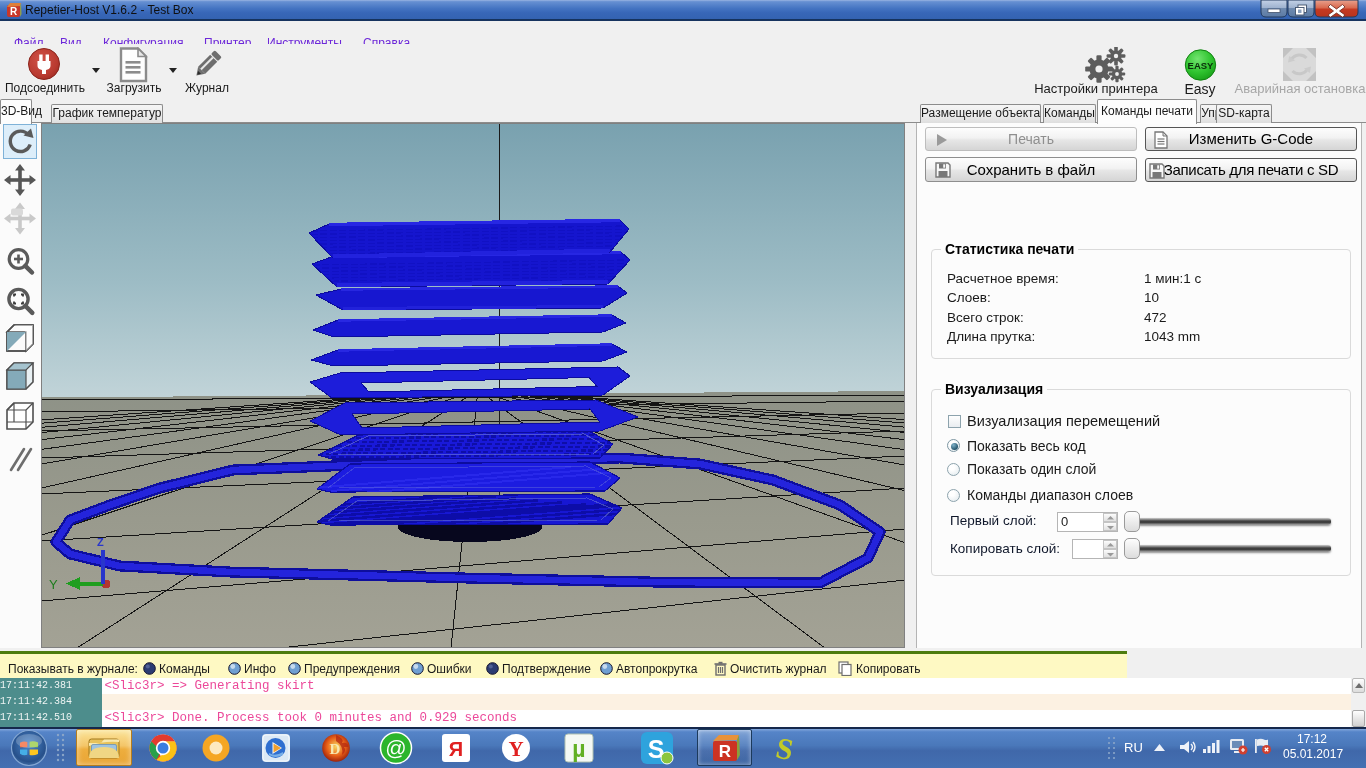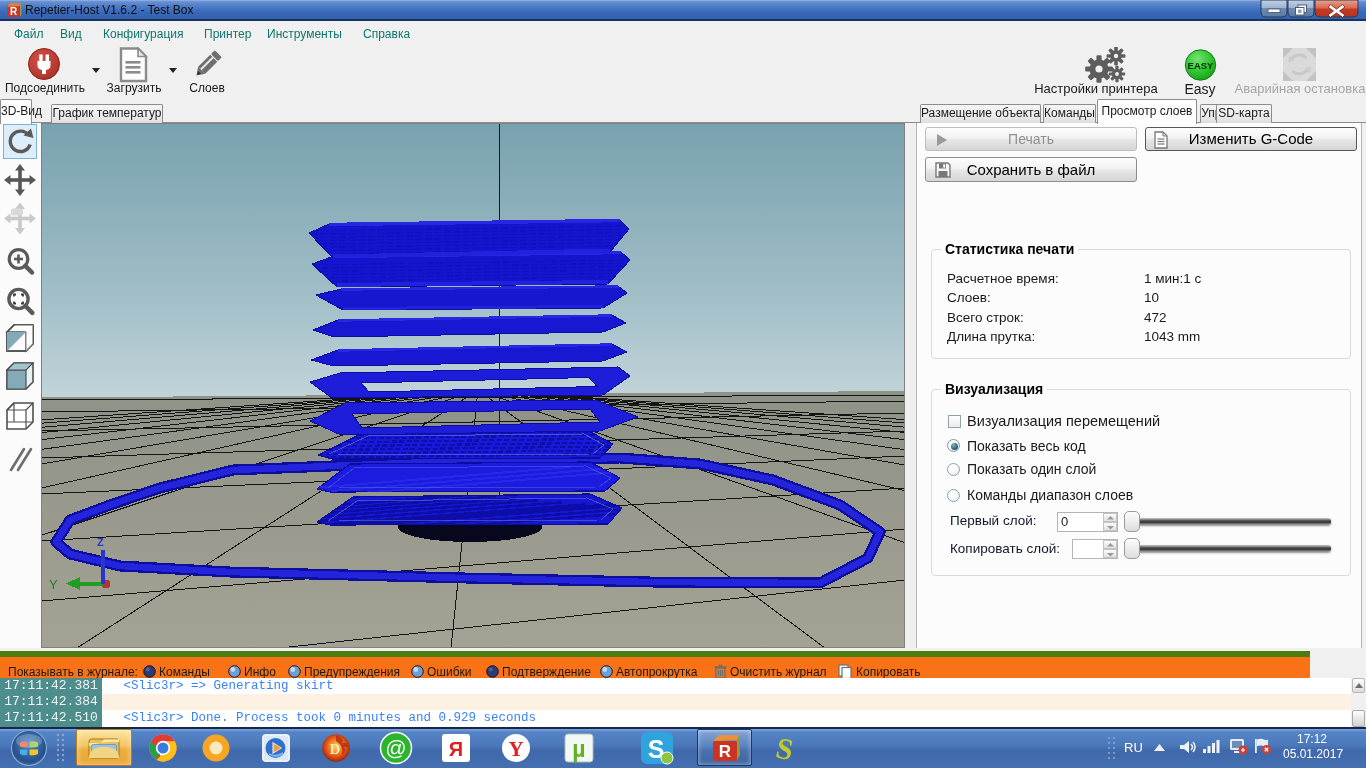--- a/index.html
+++ b/index.html
@@ -1,41 +1,41 @@
 <!DOCTYPE html>
 <html><head><meta charset="utf-8">
 <style>
 *{margin:0;padding:0;box-sizing:border-box}
 html,body{width:1366px;height:768px;overflow:hidden}
 body{font-family:"Liberation Sans",sans-serif;background:#f0f0f0;position:relative;-webkit-font-smoothing:antialiased}
 .abs{position:absolute}
 #titlebar{left:0;top:0;width:1366px;height:21px;background:linear-gradient(#9ab5e2 0%,#6690d2 8%,#4474c2 40%,#3867b8 60%,#3463b2 88%,#2a539f 100%);box-shadow:inset 0 -2px 0 #16335f}
 #titletext{left:25px;top:3px;font-size:12px;color:#101010}
 #menubar{left:0;top:21px;width:1366px;height:23px;background:#f0f0f0}
-.mi{position:absolute;top:6px;font-size:12px;color:#0f766e}
+.mi{position:absolute;top:15px;font-size:12px;color:#6d28d9}
 #toolbar{left:0;top:44px;width:1366px;height:54px;background:#f0f0f0}
 .tlbl{position:absolute;top:37px;font-size:12px;color:#1a1a1a;text-align:center}
 .tlblg{color:#a6a6a6}
 #tabrow{left:0;top:98px;width:1366px;height:25px;background:#f0f0f0;border-bottom:1px solid #8c8c8c}
 .tab{position:absolute;top:6px;height:19px;white-space:nowrap;border:1px solid #8c8c8c;border-bottom:none;border-radius:2px 2px 0 0;background:linear-gradient(#f5f5f5,#ececec 55%,#dedede);font-size:12px;color:#1a1a1a;text-align:center;line-height:17px;z-index:1}
 .tabact{top:1px;height:25px;background:#fdfdfd;line-height:22px;z-index:3}
 #vtoolbar{left:0;top:123px;width:41px;height:525px;background:#fbfbfb}
 #viewport{left:41px;top:123px;width:864px;height:525px}
 #rightpanel{left:916px;top:123px;width:446px;height:525px;background:#fcfcfc;border-left:1px solid #b4b4b4;border-right:1px solid #b4b4b4}
 .btn{position:absolute;border:1px solid #8e8e8e;border-radius:3px;background:linear-gradient(#fdfdfd,#f2f2f2 45%,#e6e6e6 55%,#d5d5d5);text-align:center;color:#000}
 .btndef{border-color:#565656}
 .grp{position:absolute;border:1px solid #dadada;border-radius:4px}
 .grplbl{position:absolute;background:#fcfcfc;font-weight:bold;font-size:14px;color:#000;padding:0 4px}
 .strow{position:absolute;font-size:13.5px;color:#1a1a1a}
 .gray{color:#0f172a}
-#logbar{left:0;top:651px;width:1310px;height:27px;background:#f97316;border-top:6px solid #4d7c0f}
+#logbar{left:0;top:651px;width:1127px;height:27px;background:#fef9c3;border-top:3px solid #4d7c0f}
 .logitem{position:absolute;top:8px;font-size:12px;color:#1a1a1a}
 #logarea{left:0;top:678px;width:1366px;height:49px;background:#fff}
-.tscol{position:absolute;left:0;width:102px;height:16px;background:#4d8d8c;color:#eef4f3;font-family:"Liberation Mono",monospace;font-size:13px;line-height:16px;text-align:center}
-.logln{position:absolute;left:116px;width:1248px;height:16px;font-family:"Liberation Mono",monospace;font-size:12.5px;line-height:16px;color:#3b82f6;white-space:pre}
+.tscol{position:absolute;left:0;width:102px;height:16px;background:#4d8d8c;color:#eef4f3;font-family:"Liberation Mono",monospace;font-size:10px;line-height:16px;text-align:left}
+.logln{position:absolute;left:97px;width:1248px;height:16px;font-family:"Liberation Mono",monospace;font-size:12.5px;line-height:16px;color:#ec4899;white-space:pre}
 #taskbar{left:0;top:727px;width:1366px;height:41px;background:linear-gradient(#15284c 0%,#15284c 4%,#7ba1d8 6%,#5584c8 12%,#4a78ba 45%,#4068aa 58%,#4470b2 100%)}
 .tbtn{position:absolute;top:2px;width:57px;height:37px;border-radius:2px}
 .trico{position:absolute;color:#fff}
 </style></head>
 <body>
 <div id="titlebar" class="abs">
  <svg class="abs" style="left:6px;top:2px" width="16" height="16">
   <rect x="1" y="3" width="13" height="12" rx="2" fill="#c8372a"></rect>
   <path d="M1 5 L4 1 L15 1 L14 4 Z" fill="#e07f3a"></path>
   <path d="M14 4 L15 1 L15.6 12 L14 15 Z" fill="#8f9c4d"></path>
@@ -106,21 +106,21 @@
     </svg>
  <svg class="abs" style="left:189px;top:3px" width="36" height="36">
   <g transform="rotate(45 18 18)">
    <rect x="13" y="2" width="10" height="5.5" rx="1.5" fill="#6e6e6e"></rect>
    <rect x="13" y="8.5" width="10" height="17" fill="#6e6e6e"></rect>
    <rect x="15.8" y="8.5" width="2" height="17" fill="#fdfdfd" opacity="0.85"></rect>
    <path d="M13 25.5 H23 L18 33 Z" fill="#6e6e6e"></path>
    <path d="M16 28.5 L20 28.5 L18 31.8 Z" fill="#2b2b2b"></path>
   </g>
  </svg>
- <div class="tlbl" style="left:180px;width:54px">Слоев</div>
+ <div class="tlbl" style="left:180px;width:54px">Журнал</div>
  <svg class="abs" style="left:1084px;top:3px" width="42" height="38">
   <g fill="#5d5d5d">
    <g transform="translate(15,22)">
           <g>
             <rect x="-2.6" y="-13.8" width="5.2" height="6" rx="1.2"></rect>
             <rect x="-2.6" y="7.8" width="5.2" height="6" rx="1.2"></rect>
             <rect x="-13.8" y="-2.6" width="6" height="5.2" rx="1.2"></rect>
             <rect x="7.8" y="-2.6" width="6" height="5.2" rx="1.2"></rect>
             <g transform="rotate(45)">
               <rect x="-2.6" y="-13.8" width="5.2" height="6" rx="1.2"></rect>
@@ -190,21 +190,21 @@
   <path d="M6.2 8 L12 12.5 L5 14.5 Z" fill="#cccccc"></path>
   <path d="M26.8 25 L21 20.5 L28 18.5 Z" fill="#cccccc"></path>
  </svg>
  <div class="tlbl tlblg" style="left:1228px;width:144px;font-size:13px;white-space:nowrap">Аварийная остановка</div>
 </div>
 <div id="tabrow" class="abs">
  <div class="tab tabact" style="left:0;width:32px">3D-Вид</div>
  <div class="tab" style="left:51px;width:112px">График температур</div>
  <div class="tab" style="left:920px;width:121px">Размещение объекта</div>
  <div class="tab" style="left:1043px;width:53px">Команды</div>
- <div class="tab tabact" style="left:1097px;width:100px">Просмотр слоев</div>
+ <div class="tab tabact" style="left:1097px;width:100px">Команды печати</div>
  <div class="tab" style="left:1200px;width:69px">Управление</div>
  <div class="tab" style="left:1216px;width:56px">SD-карта</div>
 </div>
 <div id="vtoolbar" class="abs"><svg width="41" height="525">
  <rect x="3.5" y="1.5" width="33" height="34" fill="#ddeefa" stroke="#7fb2d8" stroke-width="1"></rect>
  <g stroke="#5a5a5a" stroke-width="3.4" fill="none">
   <path d="M 28.5 12 A 10.2 10.2 0 1 0 30.2 21.5"></path>
  </g>
  <path d="M 23.5 12.5 L 33.5 15 L 31 5.5 Z" fill="#5a5a5a"></path>
  <g fill="#575757" transform="translate(20,57)">
@@ -412,20 +412,27 @@
           <line x1="3.5" y1="13" x2="10.5" y2="13"></line>
         </g>
       </svg>Изменить G-Code</div>
  <div class="btn" style="left:8px;top:34px;width:212px;height:25px;font-size:15px;line-height:23px">
   <svg class="abs" style="left:9px;top:4px" width="16" height="16">
         <path d="M1 1 H13 L15 3 V15 H1 Z" fill="#f8f8f8" stroke="#787878" stroke-width="1.4"></path>
         <rect x="4" y="1.5" width="7" height="5" fill="#787878"></rect>
         <rect x="8.2" y="2.3" width="2" height="3.4" fill="#f8f8f8"></rect>
         <rect x="3.5" y="9" width="9" height="6" fill="#787878"></rect>
       </svg>Сохранить в файл</div>
+ <div class="btn btndef" style="left:228px;top:35px;width:212px;height:24px;font-size:15px;line-height:22px;letter-spacing:-0.3px">
+  <svg class="abs" style="left:3px;top:4px" width="16" height="16">
+        <path d="M1 1 H13 L15 3 V15 H1 Z" fill="#f8f8f8" stroke="#787878" stroke-width="1.4"></path>
+        <rect x="4" y="1.5" width="7" height="5" fill="#787878"></rect>
+        <rect x="8.2" y="2.3" width="2" height="3.4" fill="#f8f8f8"></rect>
+        <rect x="3.5" y="9" width="9" height="6" fill="#787878"></rect>
+      </svg>Записать для печати с SD</div>
  <div class="grp" style="left:14px;top:126px;width:420px;height:110px"></div>
  <div class="grplbl" style="left:24px;top:118px">Статистика печати</div>
  <div class="strow" style="left:30px;top:148px">Расчетное время:</div>
     <div class="strow" style="left:227px;top:148px">1 мин:1 с</div>
  <div class="strow" style="left:30px;top:167px">Слоев:</div>
     <div class="strow" style="left:227px;top:167px">10</div>
  <div class="strow" style="left:30px;top:187px">Всего строк:</div>
     <div class="strow" style="left:227px;top:187px">472</div>
  <div class="strow" style="left:30px;top:206px">Длина прутка:</div>
     <div class="strow" style="left:227px;top:206px">1043 mm</div>

